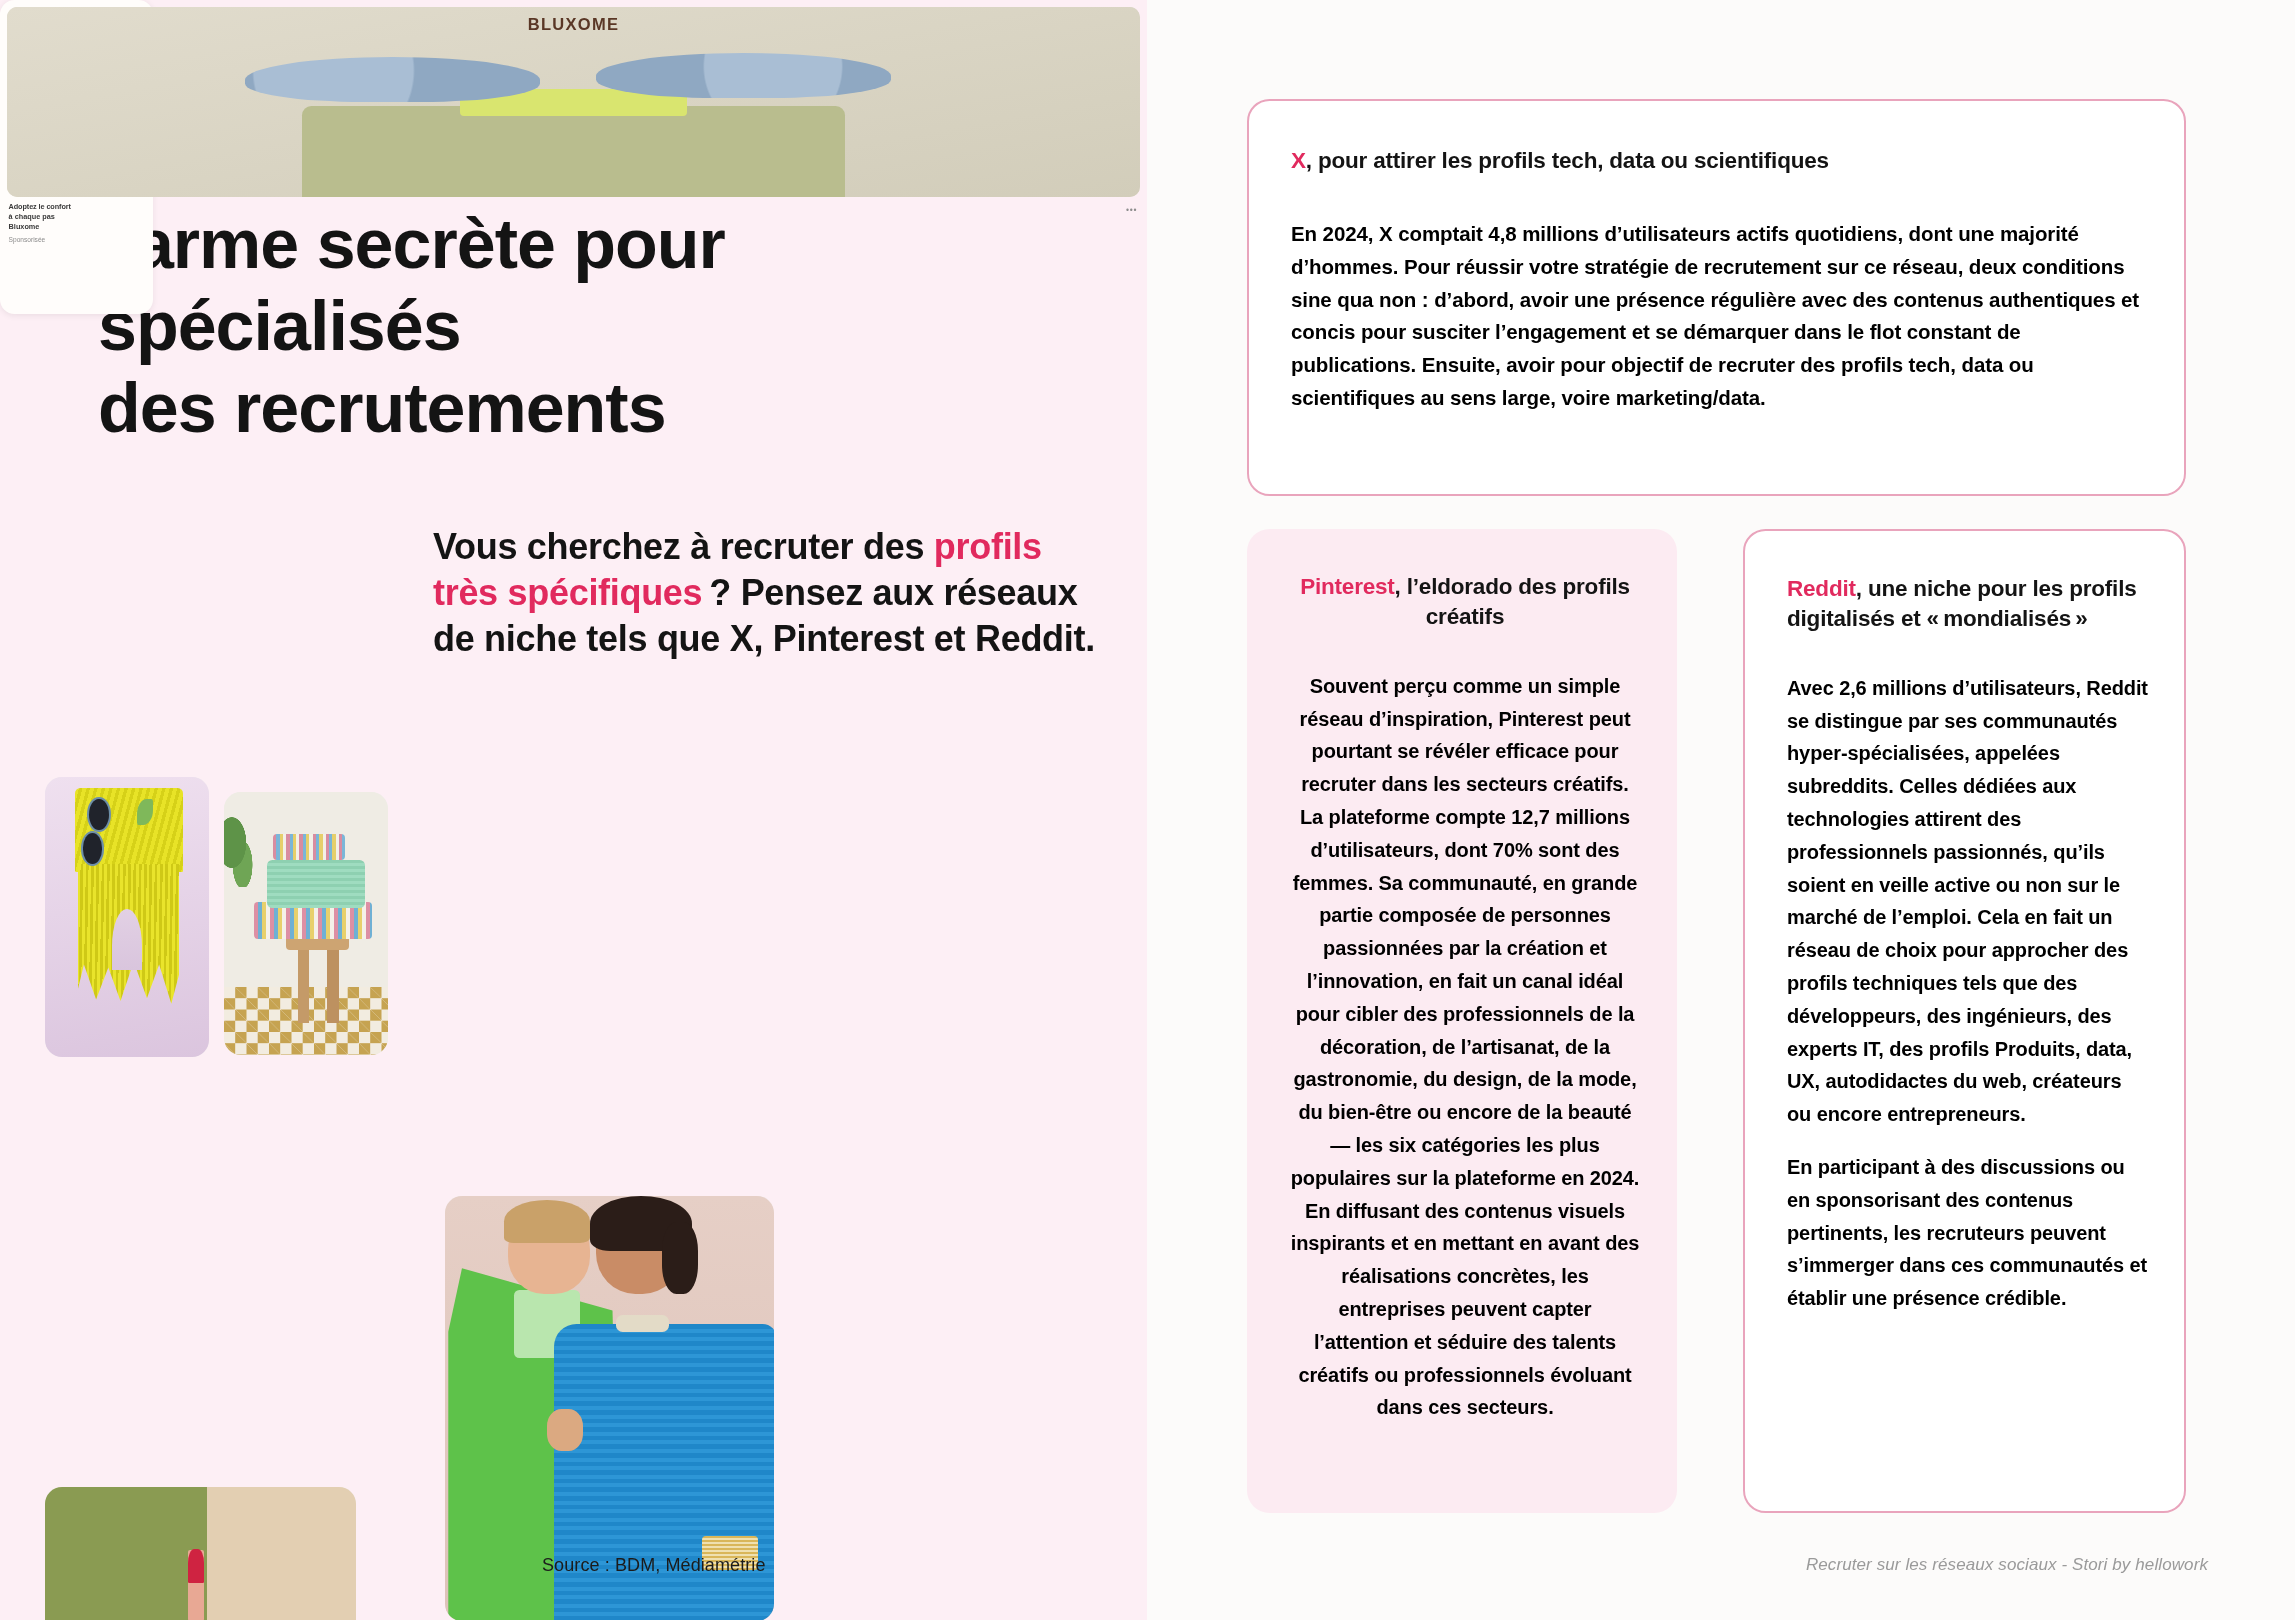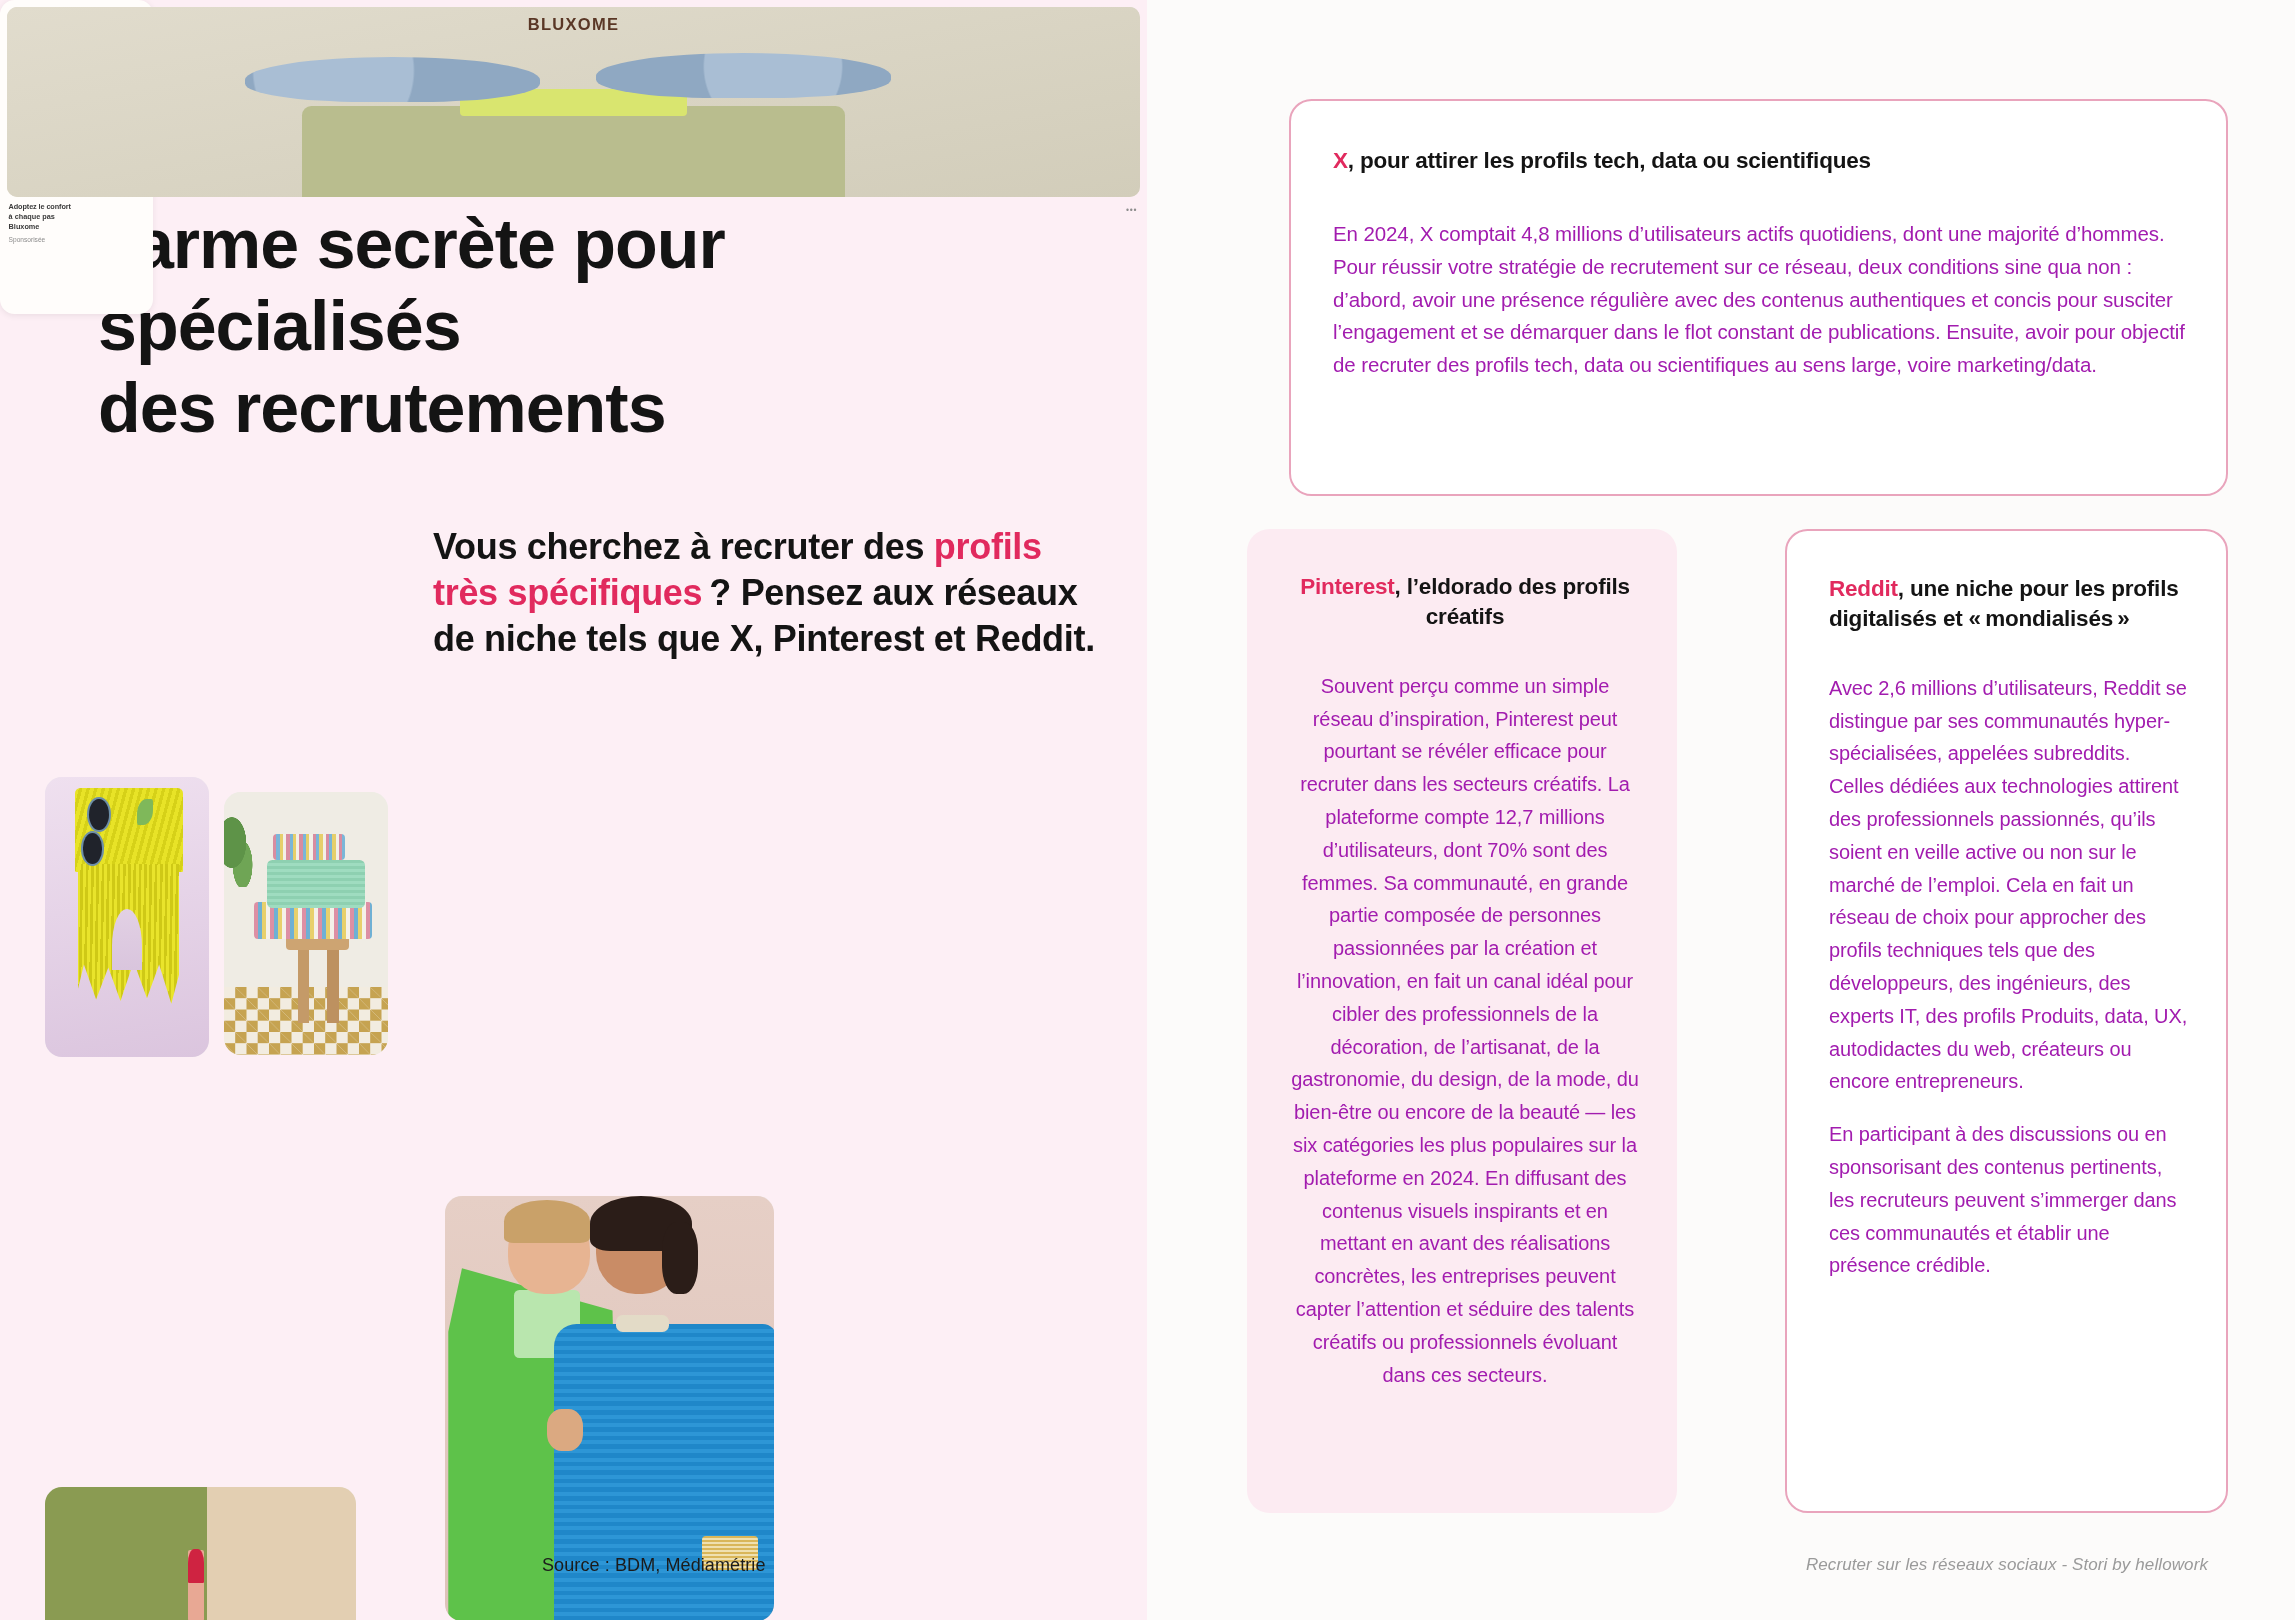--- a/index.html
+++ b/index.html
@@ -176,21 +176,20 @@
   }
 
   .card {
     position: absolute;
     border-radius: 22.5px;
     box-sizing: border-box;
   }
   .card-outline {
     background: #FFFFFF;
     border: 2px solid #E9A4BC;
-    margin-left: 42px;
   }
   .card-filled {
     background: #FCEBF2;
   }
 
   .card-x { left: 1247px; top: 99px; width: 939px; height: 397px; }
   .card-pin { left: 1247px; top: 529px; width: 430px; height: 984px; }
   .card-reddit { left: 1743px; top: 529px; width: 443px; height: 984px; }
 
   .card-inner { position: absolute; }
@@ -204,22 +203,23 @@
     line-height: 1.33;
     letter-spacing: -0.2px;
     color: #141414;
     font-stretch: condensed;
   }
   .card-title .brand { color: #E12A5E; }
 
   .card-body {
     font-size: 20px;
     line-height: 1.62;
-    color: #a21caf;
+    color: #000000;
     letter-spacing: -0.1px;
+    font-weight: bold;
   }
   .x-body { margin-top: 42px; font-size: 20.5px; line-height: 1.6; }
   .col-body { margin-top: 38px; font-size: 20px; line-height: 1.64; }
   .col-body p { margin: 0 0 20px 0; }
   .col-body p:last-child { margin-bottom: 0; }
 
   .footer-note {
     position: absolute;
     left: 1719px;
     top: 1555px;

